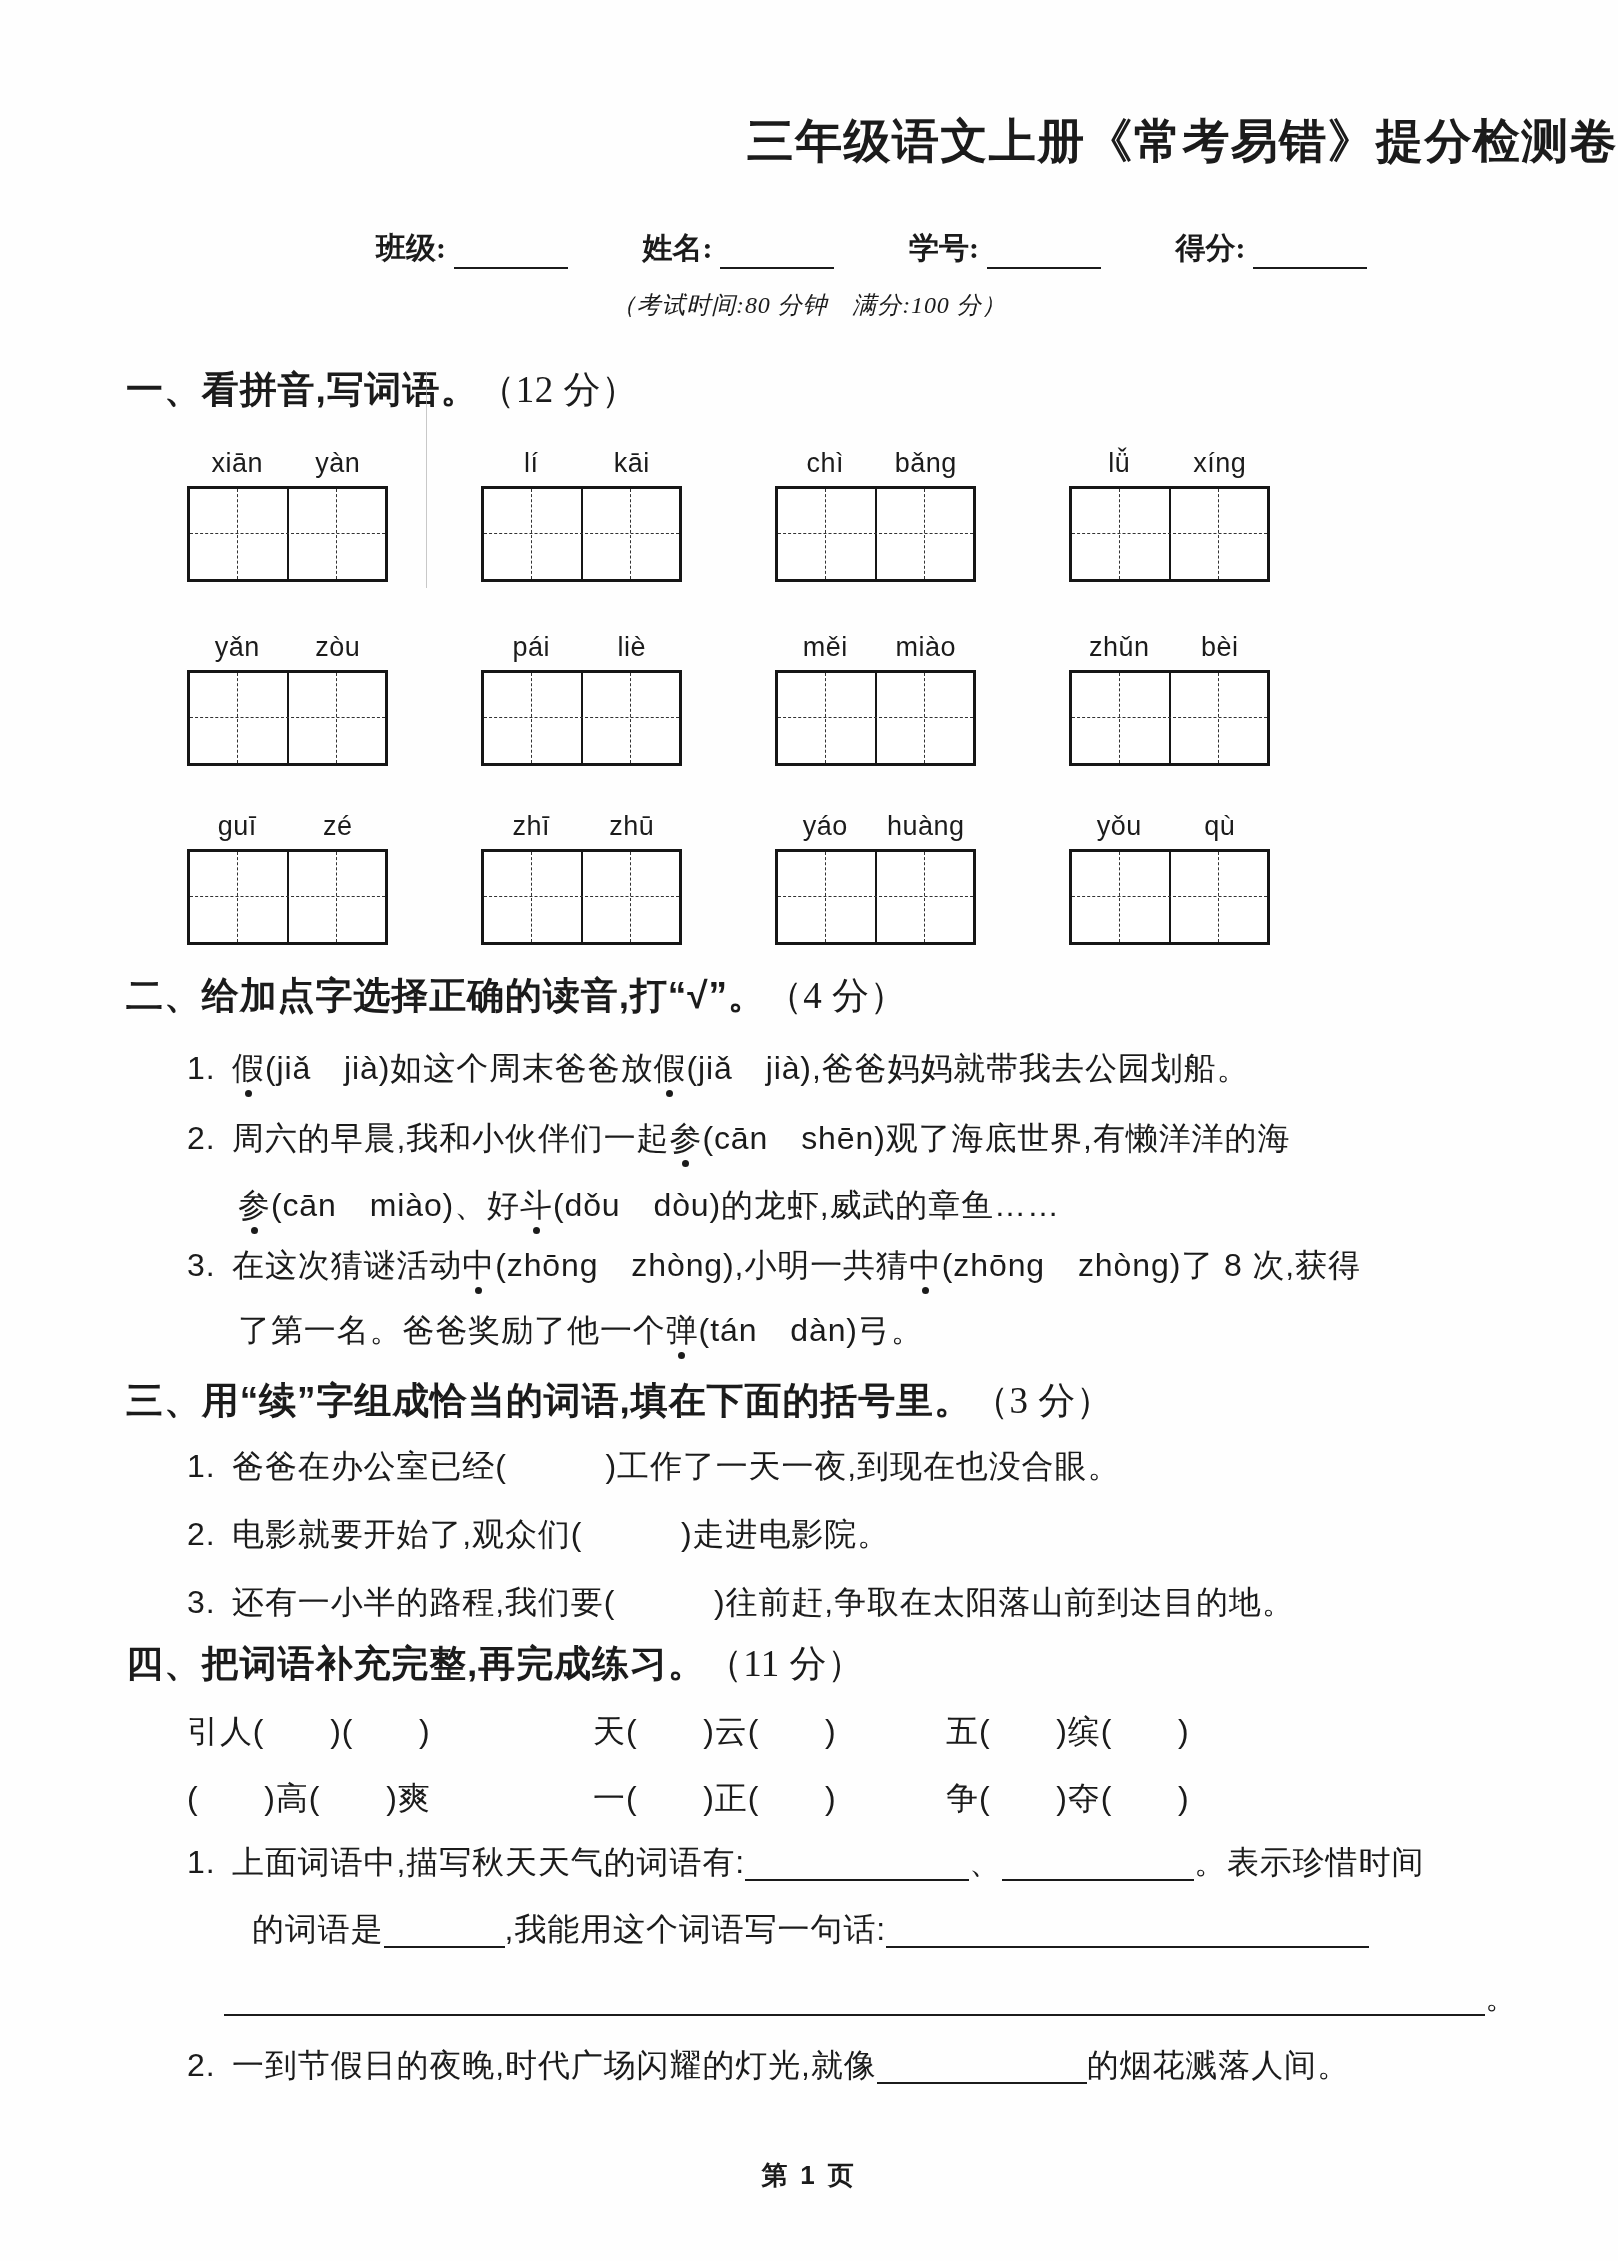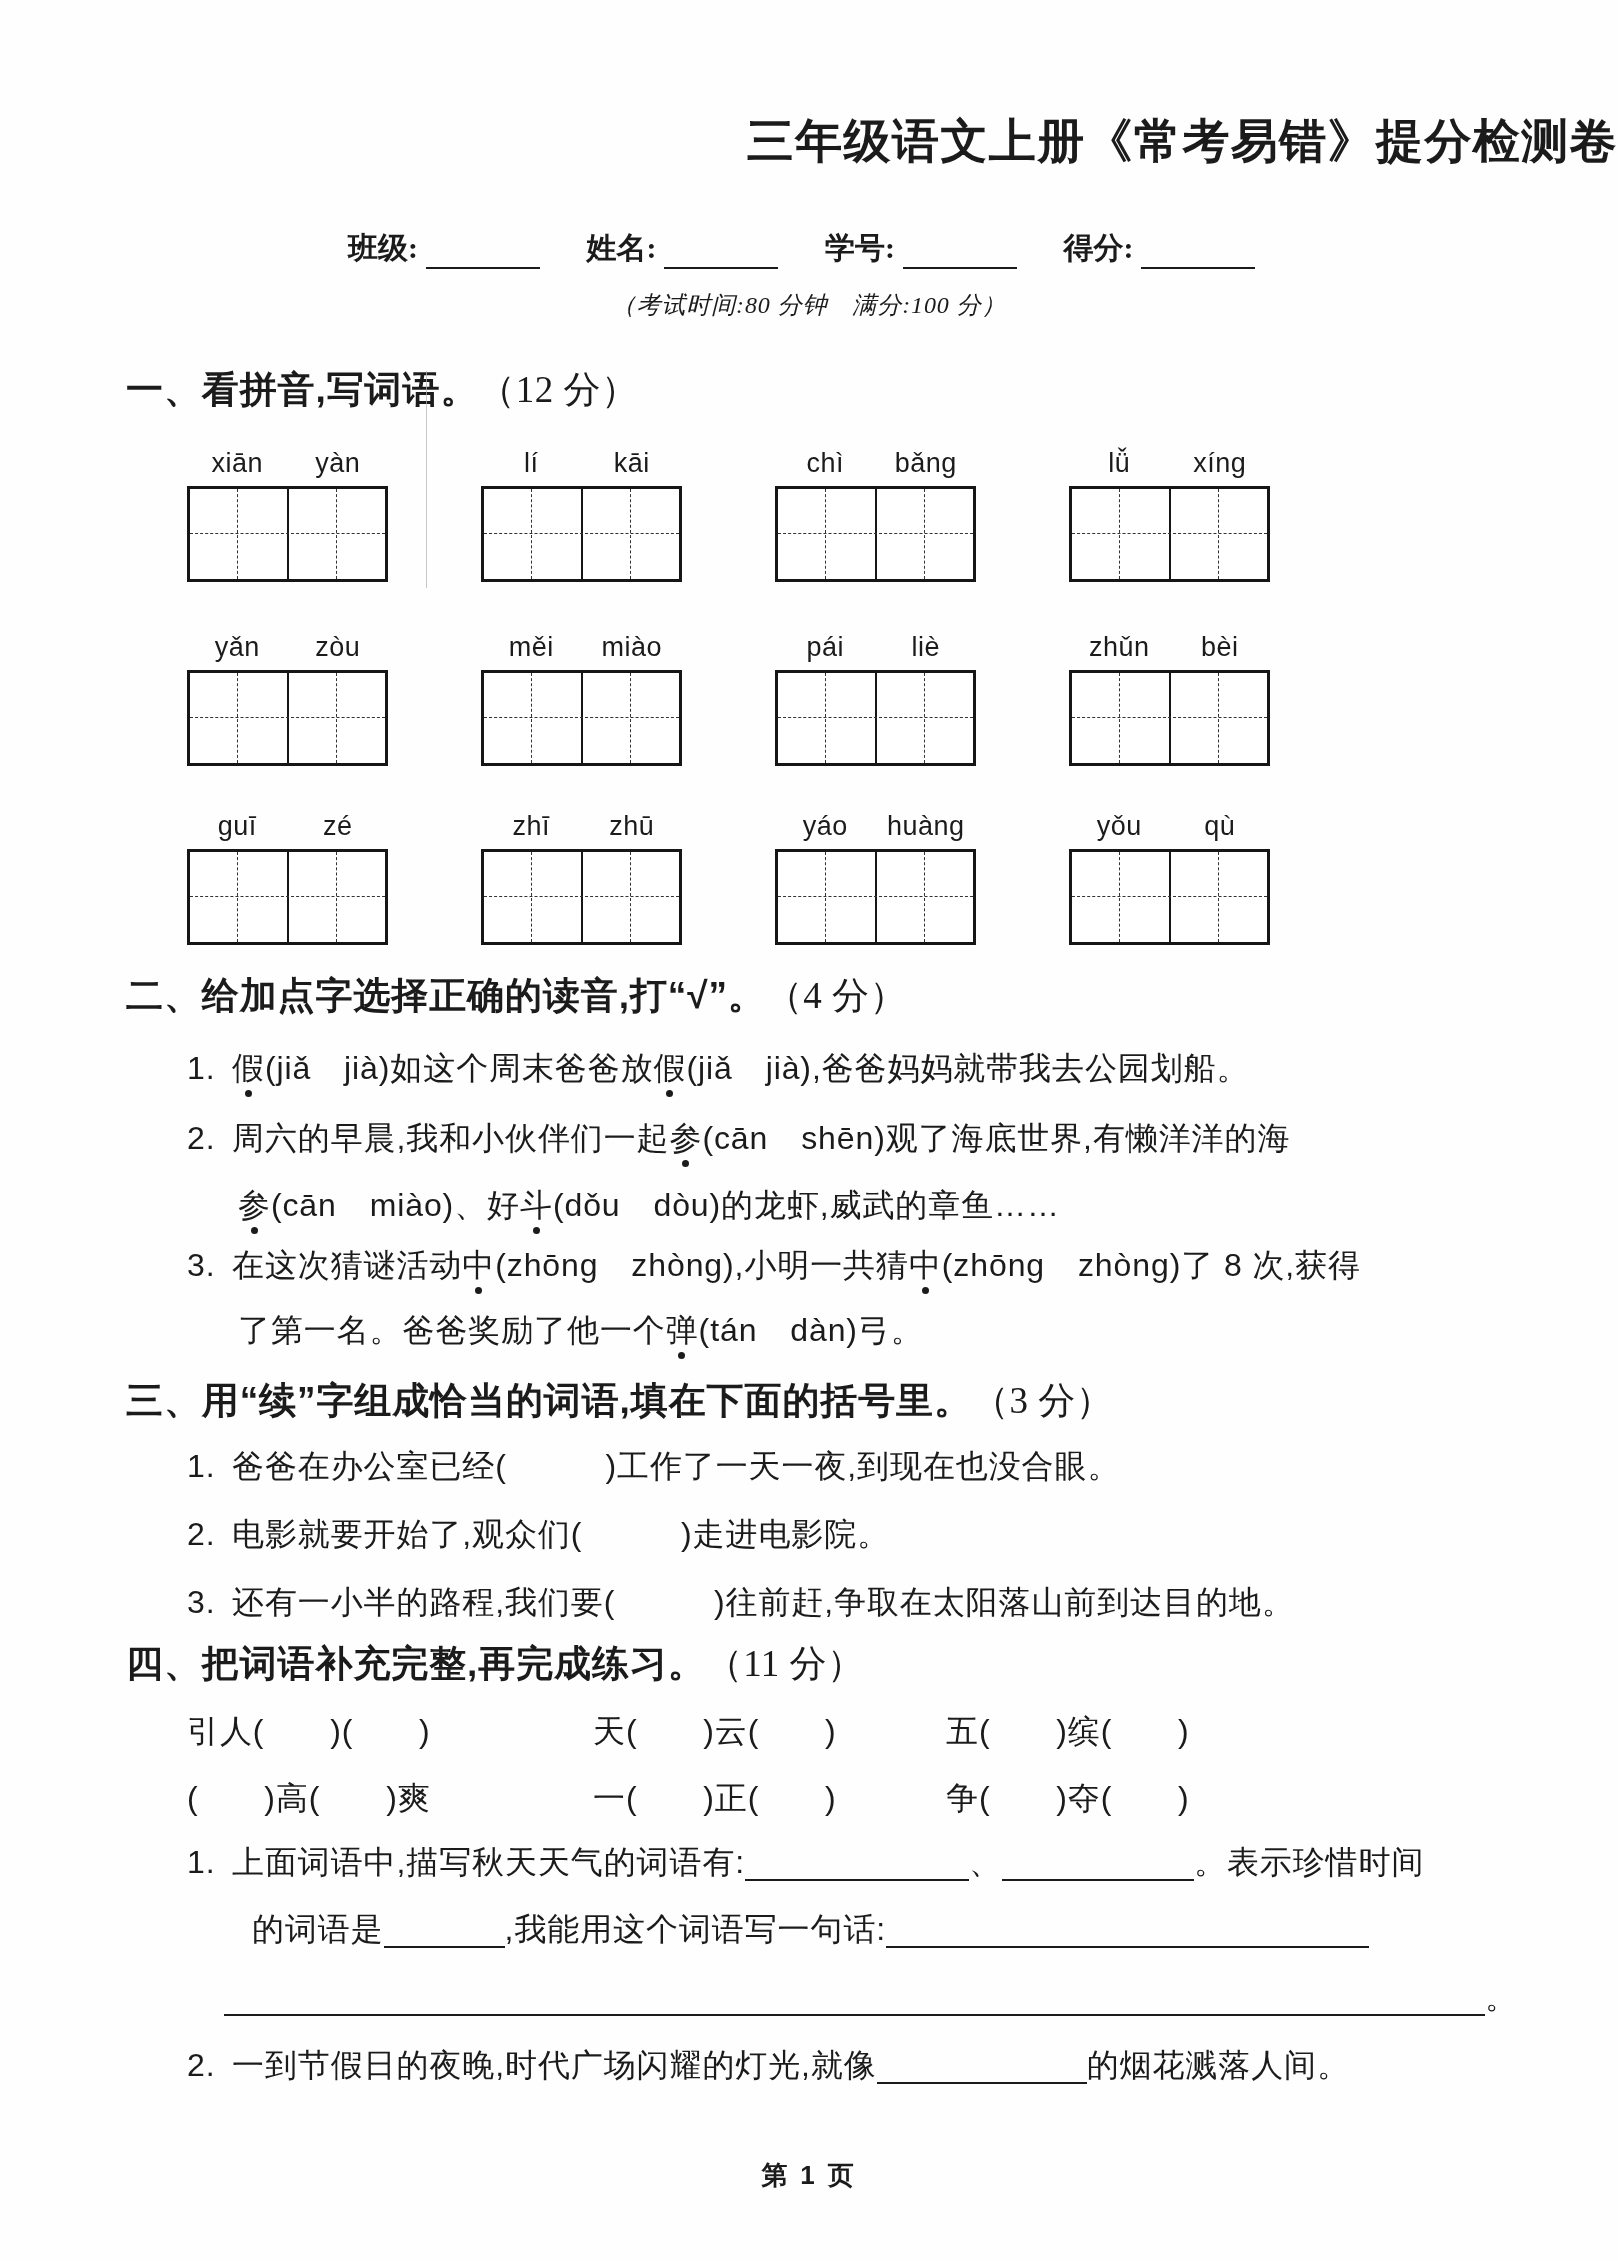--- a/index.html
+++ b/index.html
@@ -19,21 +19,21 @@
     font-family: "Liberation Serif", "DejaVu Serif", serif;
     font-weight: 700; font-size: 47px; letter-spacing: 1.4px;
     white-space: nowrap;
   }
   .info {
     position: absolute; top: 228px; left: 348px;
     display: flex; gap: 47px; align-items: flex-end;
     font-family: "Liberation Serif", "DejaVu Serif", serif;
     font-weight: 700; font-size: 30px; white-space: nowrap;
   }
-  .info .lbl { margin-right: 7.5px; }
+  .info .lbl { margin-right: 7.5px; margin-left: 28px; }
   .bl {
     display: inline-block;
     border-bottom: 2.3px solid #1b1b1b;
     height: 33px; vertical-align: bottom;
   }
   .info .bl { height: 27px; }
   .w245{width:114px}.w480{width:224px}.w410{width:192px}.w260{width:121px}
   .w1035{width:483px}.w2700{width:1261px}.w450{width:210px}
   .time {
     position: absolute; top: 289px; left: 0; width: 100%;
@@ -165,33 +165,33 @@
           <span>zòu</span>
         </div>
       <div class="pbox">
           <div class="pcell"></div>
           <div class="pcell"></div>
           <div class="hmid"></div>
         </div>
     </div>
     <div class="pgroup">
       <div class="pline">
+          <span>pái</span>
+          <span>liè</span>
+        </div>
+      <div class="pbox">
+          <div class="pcell"></div>
+          <div class="pcell"></div>
+          <div class="hmid"></div>
+        </div>
+    </div>
+    <div class="pgroup">
+      <div class="pline">
           <span>měi</span>
           <span>miào</span>
-        </div>
-      <div class="pbox">
-          <div class="pcell"></div>
-          <div class="pcell"></div>
-          <div class="hmid"></div>
-        </div>
-    </div>
-    <div class="pgroup">
-      <div class="pline">
-          <span>pái</span>
-          <span>liè</span>
         </div>
       <div class="pbox">
           <div class="pcell"></div>
           <div class="pcell"></div>
           <div class="hmid"></div>
         </div>
     </div>
     <div class="pgroup">
       <div class="pline">
           <span>zhǔn</span>

